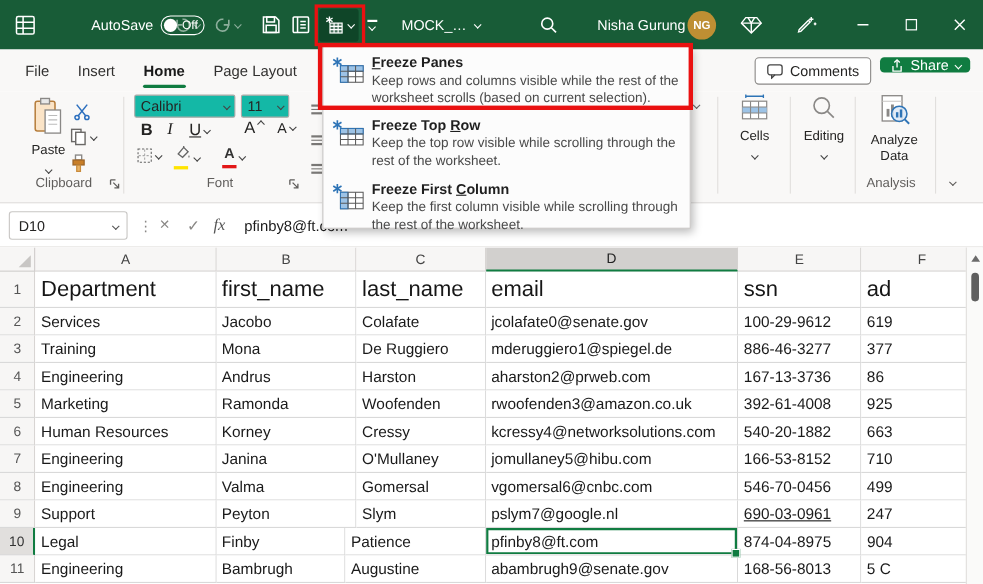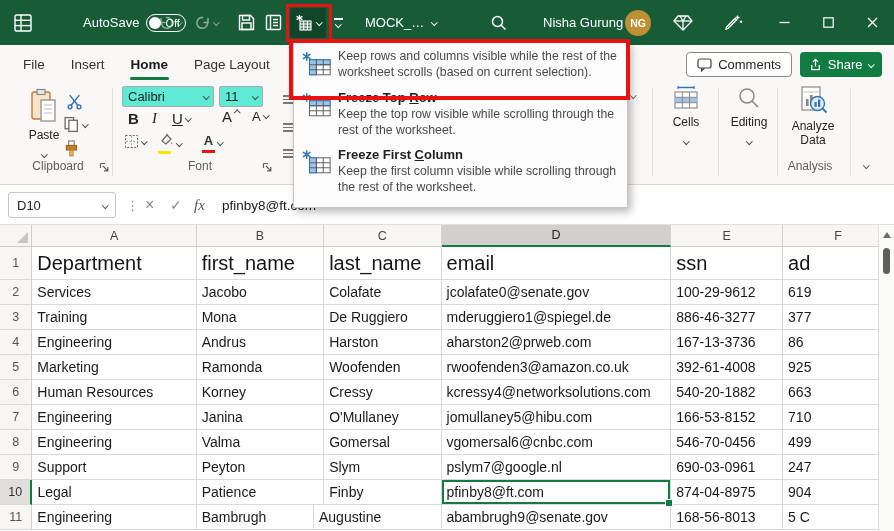--- a/index.html
+++ b/index.html
@@ -26,29 +26,29 @@
 
   
   .anno { position:absolute; border:3px solid #EA1111; background:transparent; z-index:60; pointer-events:none; }
 
   
   .tabrow { position:absolute; left:0; top:45px; width:894px; height:38px; background:#F9F8F7; display:flex; align-items:center; }
   .rtab { position:relative; padding:0 13px; font-size:13.5px; color:#323130; height:38px; display:flex; align-items:center; }
   .rtab.active { font-weight:bold; color:#1a1a1a; }
   .rtab.active::after { content:""; position:absolute; left:12px; right:12px; bottom:3px; height:3px; border-radius:2px; background:#107C41; }
   .comments-btn { position:absolute; right:102px; top:7px; height:25px; border:1px solid #8A8886; border-radius:4px; background:#fff; display:flex; align-items:center; gap:6px; padding:0 10px; font-size:13px; color:#252423; }
-  .share-btn { position:absolute; right:12px; top:7px; height:25px; border-radius:4px; background:#107C41; color:#fff; display:flex; align-items:center; gap:6px; padding:0 9px; font-size:13px; }
+  .share-btn { position:absolute; right:12px; top:7px; height:14px; border-radius:4px; background:#107C41; color:#fff; display:flex; align-items:center; gap:6px; padding:0 9px; font-size:13px; }
 
   
   .ribbon { position:absolute; left:0; top:83px; width:894px; height:102px; background:#F9F8F7; border-bottom:1px solid #D8D6D4; }
   .gdiv { position:absolute; top:5px; height:88px; width:1px; background:#E1DFDD; }
   .glabel { position:absolute; font-size:12px; color:#605E5C; text-align:center; }
   .launcher { position:absolute; width:11px; height:11px; }
   .bigbtn-label { font-size:12px; color:#252423; text-align:center; }
-  .combo { position:absolute; height:21px; border:1px solid #ACA9A7; border-radius:2px; background:#5eead4; display:flex; align-items:center; justify-content:space-between; padding:0 5px; font-size:13px; color:#252423; }
+  .combo { position:absolute; height:21px; border:1px solid #ACA9A7; border-radius:2px; background:#14b8a6; display:flex; align-items:center; justify-content:space-between; padding:0 5px; font-size:13px; color:#252423; }
   .mini { position:absolute; display:flex; align-items:center; gap:3px; color:#252423; }
   .colorbar { display:block; width:13px; height:3px; margin-top:1px; }
   .fragment-lines span { display:block; width:10px; height:1.5px; background:#7A7876; margin:2px 0; }
 
   
   .fbar { position:absolute; left:0; top:185px; width:894px; height:40px; background:#fff; border-bottom:1px solid #E1DFDD; }
   .namebox { position:absolute; left:8px; top:7px; width:108px; height:26px; border:1px solid #C8C6C4; border-radius:3px; display:flex; align-items:center; justify-content:space-between; padding:0 8px; font-size:13px; color:#252423; background:#fff; }
   .fbar-ico { position:absolute; top:7px; height:26px; display:flex; align-items:center; color:#8A8886; font-size:15px; }
   .formula-text { position:absolute; left:222px; top:7px; height:26px; display:flex; align-items:center; font-size:13.5px; color:#1a1a1a; }
 
@@ -522,28 +522,28 @@
           <div class="cell" style="width: 249px;">vgomersal6@cnbc.com</div>
           <div class="cell" style="width: 121px;">546-70-0456</div>
           <div class="cell" style="width: 120px;">499</div>
         </div>
         <div class="srow">
           <div class="row-h">9</div>
           <div class="cell" style="width: 178px;">Support</div>
           <div class="cell" style="width: 138px;">Peyton</div>
           <div class="cell" style="width: 127px;">Slym</div>
           <div class="cell" style="width: 249px;">pslym7@google.nl</div>
-          <div class="cell" style="width: 121px;">690-03-0961</div>
+          <div class="cell" style="width: 121px; text-decoration: underline;">690-03-0961</div>
           <div class="cell" style="width: 120px;">247</div>
         </div>
         <div class="srow">
           <div class="row-h sel">10</div>
           <div class="cell" style="width: 178px;">Legal</div>
+          <div class="cell" style="width: 127px;">Finby</div>
           <div class="cell" style="width: 138px;">Patience</div>
-          <div class="cell" style="width: 127px;">Finby</div>
           <div class="cell active" style="width: 249px;">pfinby8@ft.com</div>
           <div class="cell" style="width: 121px;">874-04-8975</div>
           <div class="cell" style="width: 120px;">904</div>
         </div>
         <div class="srow">
           <div class="row-h">11</div>
           <div class="cell" style="width: 178px;">Engineering</div>
           <div class="cell" style="width: 127px;">Bambrugh</div>
           <div class="cell" style="width: 138px;">Augustine</div>
           <div class="cell" style="width: 249px;">abambrugh9@senate.gov</div>
@@ -573,20 +573,21 @@
             <rect x="8" y="9" width="22" height="5.33" fill="#9DC3E6" stroke="#2E74B6" stroke-width="1"></rect>
             <rect x="8" y="9" width="7.33" height="16" fill="#9DC3E6" stroke="#2E74B6" stroke-width="1"></rect>
             <line x1="15.33" y1="9" x2="15.33" y2="25" stroke="#595959" stroke-width="1"></line>
             <line x1="22.66" y1="9" x2="22.66" y2="25" stroke="#595959" stroke-width="1"></line>
             <line x1="8" y1="14.33" x2="30" y2="14.33" stroke="#595959" stroke-width="1"></line>
             <line x1="8" y1="19.66" x2="30" y2="19.66" stroke="#595959" stroke-width="1"></line>
           </g>
         </svg>
       </div>
       <div class="mtext">
+        <div class="mtitle"><span></span><span class="key">F</span><span>reeze Panes</span></div>
         <div class="mdesc">Keep rows and columns visible while the rest of the worksheet scrolls (based on current selection).</div>
       </div>
     </div>
 
     <div class="mitem">
       <div class="micon">
         <svg width="30" height="26" viewBox="0 0 32 27">
           <g stroke="#2E74B6" stroke-width="1.6">
               <path d="M5 1 V10"></path>
               <path d="M1 3 L9 8"></path>

